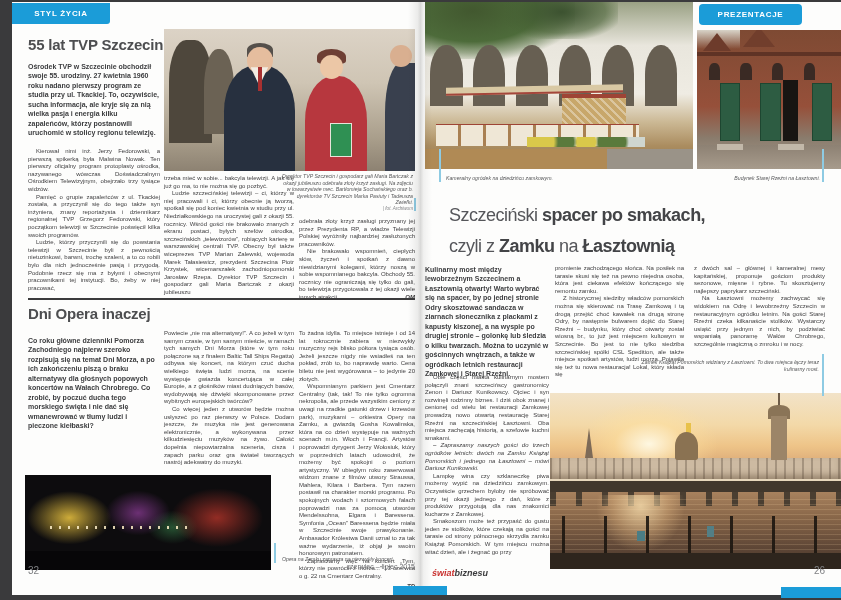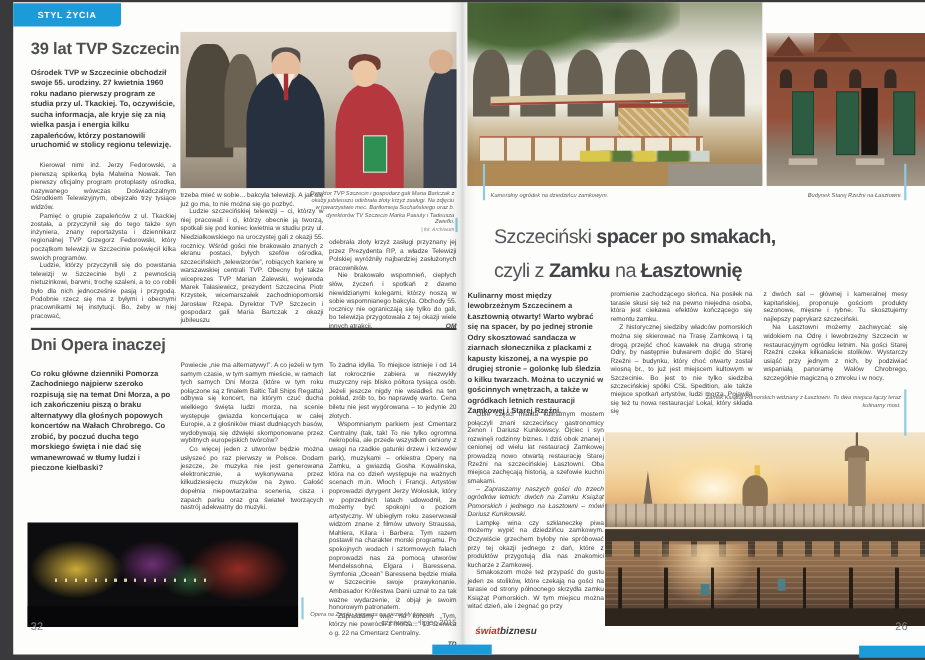--- a/index.html
+++ b/index.html
@@ -129,21 +129,21 @@
 </style>
 </head>
 <body>
 
 <div class="page page-left">
 
   <div class="badge" style="left:0; top:1px; width:98px; height:21px; border-radius:0 0 3px 0;justify-content:center;">
     <span>STYL ŻYCIA</span>
   </div>
 
-  <div class="abs title" style="left:16px; top:34px;">39 lat TVP Szczecin</div>
+  <div class="abs title" style="left:16px; top:34px;">55 lat TVP Szczecin</div>
 
   <div class="abs lead" style="left:16px; top:60px; width:131px;">Ośrodek TVP w Szczecinie obchodził swoje 55. urodziny. 27 kwietnia 1960 roku nadano pierwszy program ze studia przy ul. Tkackiej. To, oczywiście, sucha informacja, ale kryje się za nią wielka pasja i energia kilku zapaleńców, którzy postanowili uruchomić w stolicy regionu telewizję.</div>
 
   <div class="photo ph-gala" style="left:152px; top:27px; width:251px; height:142px;">
     <div class="g-back1"></div>
     <div class="g-back2"></div>
     <div class="g-suit1"></div>
     <div class="g-hair1"></div>
     <div class="g-head1"></div>
     <div class="g-shirt"></div>
@@ -221,20 +221,23 @@
     <div class="c-arch" style="left:50%;"></div>
     <div class="c-arch" style="left:66%;"></div>
     <div class="c-arch" style="left:82%;"></div>
     <div class="c-awning"></div>
     <div class="c-kiosk"></div>
     <div class="c-posters"></div>
     <div class="c-flowers"></div>
     <div class="c-deck"></div>
   </div>
 
+  <div class="badge" style="left:279px; top:2px; width:103px; height:21px; border-radius:4px;">
+    <span>PREZENTACJE</span>
+  </div>
 
   <div class="photo ph-brick" style="left:277px; top:28px; width:144px; height:139px;">
     <div class="b-sky"></div>
     <div class="b-gable1"></div>
     <div class="b-gable2"></div>
     <div class="b-roof"></div>
     <div class="b-win" style="left:8%;"></div>
     <div class="b-win" style="left:30%;"></div>
     <div class="b-win" style="left:52%;"></div>
     <div class="b-win" style="left:74%;"></div>
@@ -249,21 +252,21 @@
 
   <div class="vbar" style="left:19px; top:147px; height:33px;"></div>
   <div class="vbar" style="left:402px; top:147px; height:33px;"></div>
 
   <div class="abs caption" style="left:26px; top:173px; width:190px;">Kameralny ogródek na dziedzińcu zamkowym.</div>
 
   <div class="abs caption" style="right:21px; top:173px; width:130px; text-align:right;">Budynek Starej Rzeźni na Łasztowni.</div>
 
   <div class="abs headline" style="left:29px; top:198px; width:390px;">
     <div><span class="hl-reg">Szczeciński </span><span class="hl-bold">spacer po smakach,</span></div>
-    <div><span class="hl-reg">czyli z </span><span class="hl-bold">Zamku</span><span class="hl-reg"> na </span><span class="hl-bold">Łasztownię</span></div>
+    <div><span class="hl-reg">czyli z </span><span class="hl-bold">Zamku</span><span class="hl-reg"> na </span><span class="hl-bold">Łasztownią</span></div>
   </div>
 
   <div class="abs lead" style="left:5px; top:263px; width:124px;">Kulinarny most między lewobrzeżnym Szczecinem a Łasztownią otwarty! Warto wybrać się na spacer, by po jednej stronie Odry skosztować sandacza w ziarnach słonecznika z plackami z kapusty kiszonej, a na wyspie po drugiej stronie – golonkę lub śledzia o kilku twarzach. Można to uczynić w gościnnych wnętrzach, a także w ogródkach letnich restauracji Zamkowej i Starej Rzeźni.</div>
 
   <div class="abs bodytxt" style="left:5px; top:372px; width:124px;">
     <p>Obie części miasta kulinarnym mostem połączyli znani szczecińscy gastronomicy Zenon i Dariusz Kunikowscy. Ojciec i syn rozwinęli rodzinny biznes. I dziś obok znanej i cenionej od wielu lat restauracji Zamkowej prowadzą nowo otwartą restaurację Starej Rzeźni na szczecińskiej Łasztowni. Oba miejsca zachęcają historią, a szefowie kuchni smakami.</p>
     <p class="quote">– Zapraszamy naszych gości do trzech ogródków letnich: dwóch na Zamku Książąt Pomorskich i jednego na Łasztowni – mówi Dariusz Kunikowski.</p>
     <p>Lampkę wina czy szklaneczkę piwa możemy wypić na dziedzińcu zamkowym. Oczywiście grzechem byłoby nie spróbować przy tej okazji jednego z dań, które z produktów przygotują dla nas znakomici kucharze z Zamkowej.</p>
     <p>Smakoszom może też przypaść do gustu jeden ze stolików, które czekają na gości na tarasie od strony północnego skrzydła zamku Książąt Pomorskich. W tym miejscu można witać dzień, ale i żegnać go przy</p>
   </div>

